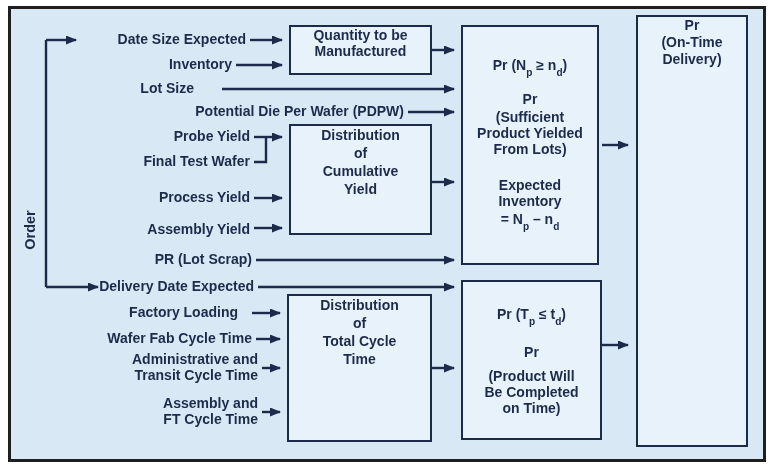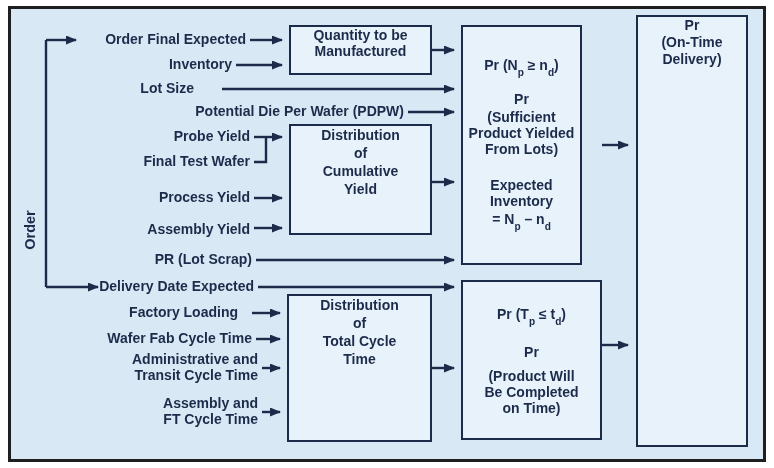--- a/index.html
+++ b/index.html
@@ -63,21 +63,21 @@
       <path class="wire" d="M432,50 H454" marker-end="url(#ah)"></path>
       <path class="wire" d="M432,182 H454" marker-end="url(#ah)"></path>
       <path class="wire" d="M432,368 H454" marker-end="url(#ah)"></path>
       <path class="wire" d="M602,145 H628" marker-end="url(#ah)"></path>
       <path class="wire" d="M602,345 H628" marker-end="url(#ah)"></path>
     </g>
   </svg>
 
   <div class="vlabel">Order</div>
 
-  <div class="lbl" style="top:40px;right:528px;">Order Final Expected</div>
+  <div class="lbl" style="top:40px;right:528px;">Date Size Expected</div>
   <div class="lbl" style="top:65px;right:542px;">Inventory</div>
   <div class="lbl" style="top:89px;right:580px;">Lot Size</div>
   <div class="lbl" style="top:112px;right:370px;">Potential Die Per Wafer (PDPW)</div>
   <div class="lbl" style="top:137px;right:524px;">Probe Yield</div>
   <div class="lbl" style="top:162px;right:524px;">Final Test Wafer</div>
   <div class="lbl" style="top:198px;right:524px;">Process Yield</div>
   <div class="lbl" style="top:230px;right:524px;">Assembly Yield</div>
   <div class="lbl" style="top:260px;right:522px;padding-left:28px;">PR (Lot Scrap)</div>
   <div class="lbl" style="top:287px;right:520px;">Delivery Date Expected</div>
   <div class="lbl" style="top:313px;right:536px;">Factory Loading</div>
@@ -99,21 +99,21 @@
 Yield</div>
   </div>
 
   <div class="box" style="left:287px;top:294px;width:145px;height:148px;">
     <div class="pre" style="line-height:18px;">Distribution
 of
 Total Cycle
 Time</div>
   </div>
 
-  <div class="box panel" style="left:461px;top:25px;width:121px;height:240px;padding-top:30px;">
+  <div class="box panel" style="left:461px;top:25px;width:138px;height:240px;padding-top:30px;">
     <div class="fline"><span>Pr (N</span><sub class="sb">p</sub><span> ≥ n</span><sub class="sb">d</sub><span>)</span></div>
     <div class="fline mt18">Pr</div>
     <div class="pre mt2">(Sufficient
 Product Yielded
 From Lots)</div>
     <div class="pre mt20">Expected
 Inventory</div>
     <div class="fline mt2"><span>= N</span><sub class="sb">p</sub><span> – n</span><sub class="sb">d</sub></div>
   </div>
 

